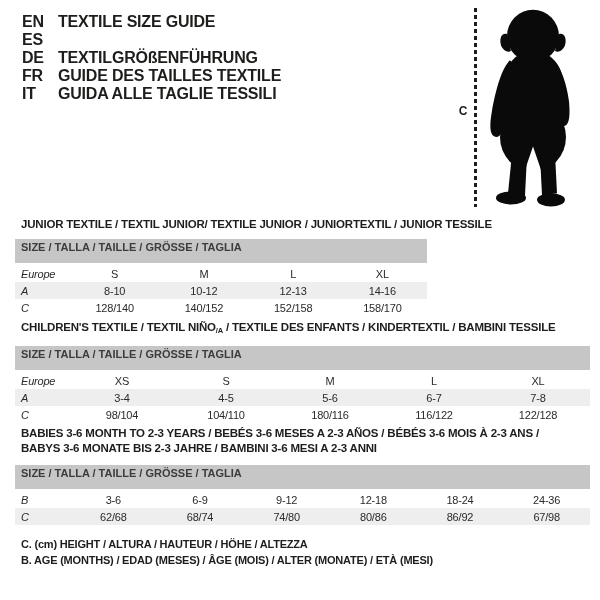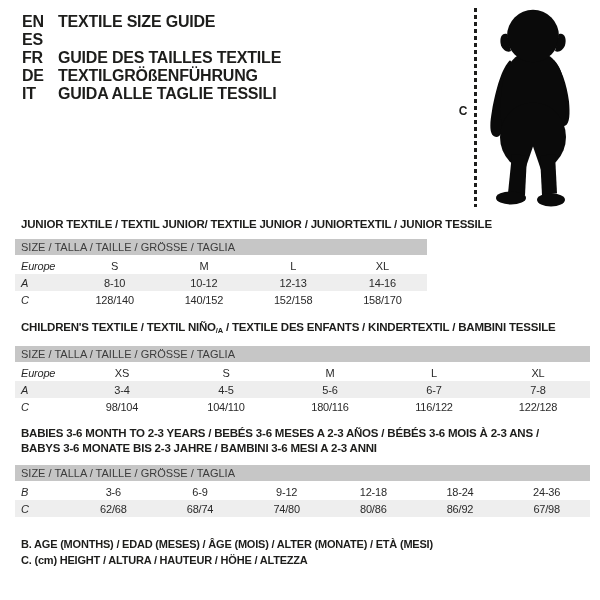--- a/index.html
+++ b/index.html
@@ -17,21 +17,21 @@
   #measure-label{position:absolute;left:455px;top:104px;width:16px;text-align:center;
     font-size:12px;font-weight:bold;}
   #toddler{position:absolute;left:482px;top:6px;}
 
   
   .sec-title{position:absolute;left:21px;font-size:11.5px;font-weight:bold;letter-spacing:-0.2px;white-space:nowrap;}
   .sub{font-size:7.5px;vertical-align:-2px;font-weight:bold;}
 
   
   .tbl-wrap{position:absolute;left:15px;}
-  .band{height:16px;line-height:16px;font-size:11px;font-weight:normal;color:#3c3c3c;
+  .band{height:24px;line-height:16px;font-size:11px;font-weight:bold;color:#3c3c3c;
         padding-left:6px;margin-bottom:2px;}
   table{border-collapse:collapse;table-layout:fixed;width:100%;}
   td{height:17px;font-size:11px;letter-spacing:-0.2px;text-align:center;padding:0;color:#2a2a2a;}
   td.lbl{text-align:left;padding-left:6px;font-style:italic;}
   col.first{width:55px;}
 
   
   #footnotes{position:absolute;left:21px;top:536px;}
   .footnote{line-height:16px;font-size:11px;font-weight:bold;letter-spacing:-0.2px;white-space:nowrap;}
 </style>
@@ -42,26 +42,26 @@
 
   <div id="langs">
     <div class="lang-row">
       <span class="lang-code">EN</span>
       <span class="lang-label">TEXTILE SIZE GUIDE</span>
     </div>
     <div class="lang-row">
       <span class="lang-code">ES</span>
     </div>
     <div class="lang-row">
+      <span class="lang-code">DE</span>
+      <span class="lang-label">TEXTILGRÖßENFÜHRUNG</span>
+    </div>
+    <div class="lang-row">
       <span class="lang-code">FR</span>
       <span class="lang-label">GUIDE DES TAILLES TEXTILE</span>
-    </div>
-    <div class="lang-row">
-      <span class="lang-code">DE</span>
-      <span class="lang-label">TEXTILGRÖßENFÜHRUNG</span>
     </div>
     <div class="lang-row">
       <span class="lang-code">IT</span>
       <span class="lang-label">GUIDA ALLE TAGLIE TESSILI</span>
     </div>
   </div>
 
   <div id="measure-line"></div>
   <div id="measure-label">C</div>
   <svg id="toddler" width="100" height="206" viewBox="0 0 100 220" preserveAspectRatio="none">
@@ -194,17 +194,17 @@
         <td>74/80</td>
         <td>80/86</td>
         <td>86/92</td>
         <td>67/98</td>
       </tr>
     </tbody>
       </table>
   </div>
 
   <div id="footnotes">
+    <div class="footnote">C. (cm) HEIGHT / ALTURA / HAUTEUR / HÖHE / ALTEZZA</div>
     <div class="footnote">B. AGE (MONTHS) / EDAD (MESES) / ÂGE (MOIS) / ALTER (MONATE) / ETÀ (MESI)</div>
-    <div class="footnote">C. (cm) HEIGHT / ALTURA / HAUTEUR / HÖHE / ALTEZZA</div>
   </div>
 
 </div>
 
 </body></html>

